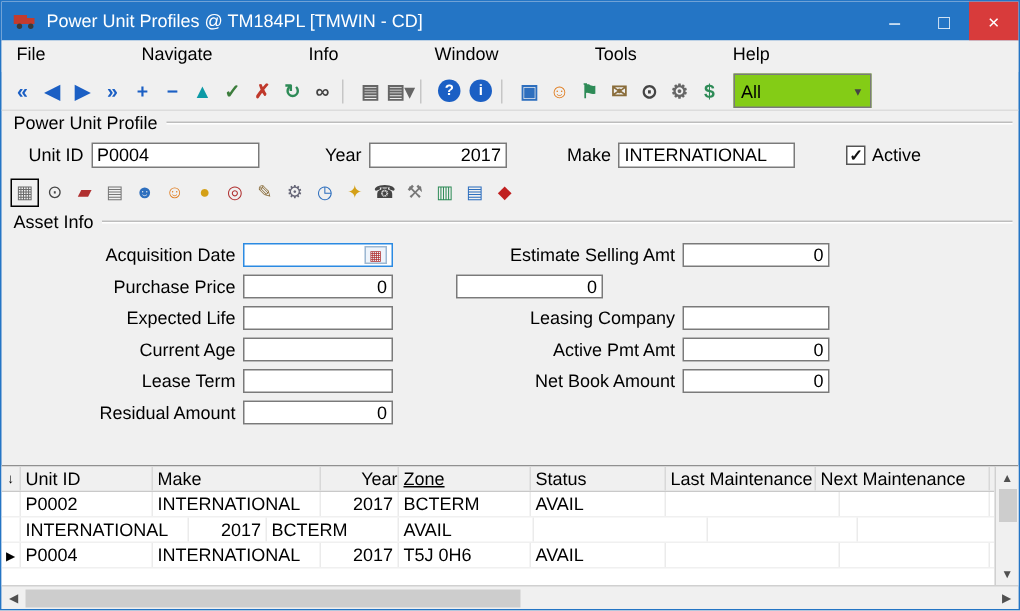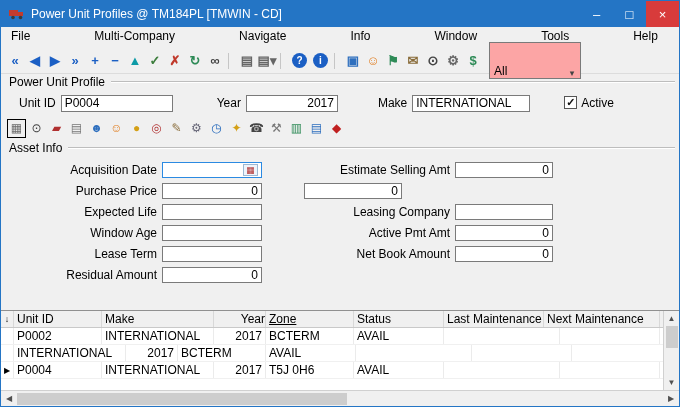--- a/index.html
+++ b/index.html
@@ -13,37 +13,37 @@
   .cap-btn{width:33px;height:26px;display:flex;align-items:center;justify-content:center;font-size:13px;color:#fff;}
   .cap-close{background:#d83b3b;}
   
   .menubar{height:21px;display:flex;align-items:flex-start;background:#f0f0f0;padding-left:2px;flex:0 0 auto;gap:48px;}
   .menu-item{padding:2px 8px;}
   
   .toolbar{height:26px;display:flex;align-items:center;padding:0 4px;border-bottom:1px solid #dcdcdc;flex:0 0 auto;}
   .tb-icon{width:20px;height:20px;display:flex;align-items:center;justify-content:center;font-size:13px;font-weight:bold;}
   .tb-icon.round{width:15px;height:15px;border-radius:50%;font-size:10px;margin:0 3px;}
   .tb-icon.sep{width:6px;height:16px;border-left:1px solid #c6c6c6;margin:0 3px;font-size:0;}
-  .combo{width:92px;height:37px;background:#fca5a5;border:1px solid #7a7a7a;display:flex;align-items:flex-end;margin-left:6px;}
+  .combo{width:92px;height:23px;background:#84cc16;border:1px solid #7a7a7a;display:flex;align-items:center;margin-left:6px;}
   .combo .val{flex:1;padding-left:4px;}
   .combo .arr{width:16px;text-align:center;font-size:9px;color:#444;}
   
   .section{height:16px;display:flex;align-items:center;padding-left:8px;flex:0 0 auto;}
   .section .rule{flex:1;height:2px;border-top:1px solid #bdbdbd;border-bottom:1px solid #ffffff;margin:0 4px 0 6px;}
   
   .profile-row{height:26px;display:flex;align-items:center;padding-left:18px;flex:0 0 auto;}
   .lbl{white-space:nowrap;}
   .textbox{height:17px;background:#fff;border:1px solid #7a7a7a;padding:0 3px;display:flex;align-items:center;overflow:hidden;white-space:nowrap;}
   .tb-unit{width:112px;margin-left:5px;}
   .tb-year{width:92px;margin-left:5px;justify-content:flex-end;}
   .tb-make{width:118px;margin-left:5px;}
   .ml44{margin-left:44px;} .ml40{margin-left:40px;} .ml34{margin-left:34px;}
   .checkbox{width:13px;height:13px;border:1px solid #555;background:#fff;display:flex;align-items:center;justify-content:center;font-size:11px;margin-right:4px;}
   .checkbox.checked::after{content:"✓";color:#111;font-weight:bold;}
-  .chkwrap{display:flex;align-items:flex-start;}
+  .chkwrap{display:flex;align-items:flex-end;}
   
   .asset-toolbar{height:24px;display:flex;align-items:center;padding-left:6px;flex:0 0 auto;}
   .as-icon{width:19px;height:19px;display:flex;align-items:center;justify-content:center;font-size:12px;margin-right:1px;}
   .as-icon.selected{border:1px solid #000;}
   
   .asset-form{display:flex;padding:6px 0 0 8px;flex:0 0 auto;}
   .af-col{display:flex;flex-direction:column;}
   .af-row{display:flex;align-items:center;height:16px;margin-bottom:5px;}
   .af-row .lab{width:148px;text-align:right;margin-right:5px;white-space:nowrap;}
   .af-col.right{margin-left:42px;}
@@ -91,21 +91,20 @@
     </span>
     <span class="title">Power Unit Profiles @ TM184PL [TMWIN - CD]</span>
     <span class="cap-btn">–</span>
     <span class="cap-btn">□</span>
     <span class="cap-btn cap-close">×</span>
   </div>
 
   <div class="menubar">
 
   <span class="menu-item">File</span>
-      <span class="menu-item">Multi-Company</span>
       <span class="menu-item">Navigate</span>
       <span class="menu-item">Info</span>
       <span class="menu-item">Window</span>
       <span class="menu-item">Tools</span>
       <span class="menu-item">Help</span>
     </div>
 
   <div class="toolbar">
     <span style="display:flex;align-items:center;">
 
@@ -203,21 +202,21 @@
           </span>
         </div>
         <div class="af-row">
           <span class="lab">Expected Life</span>
           <span class="af-input">
             <span class="txt"></span>
 
           </span>
         </div>
         <div class="af-row">
-          <span class="lab">Window Age</span>
+          <span class="lab">Current Age</span>
           <span class="af-input">
             <span class="txt"></span>
 
           </span>
         </div>
         <div class="af-row">
           <span class="lab">Lease Term</span>
           <span class="af-input">
             <span class="txt"></span>
 

